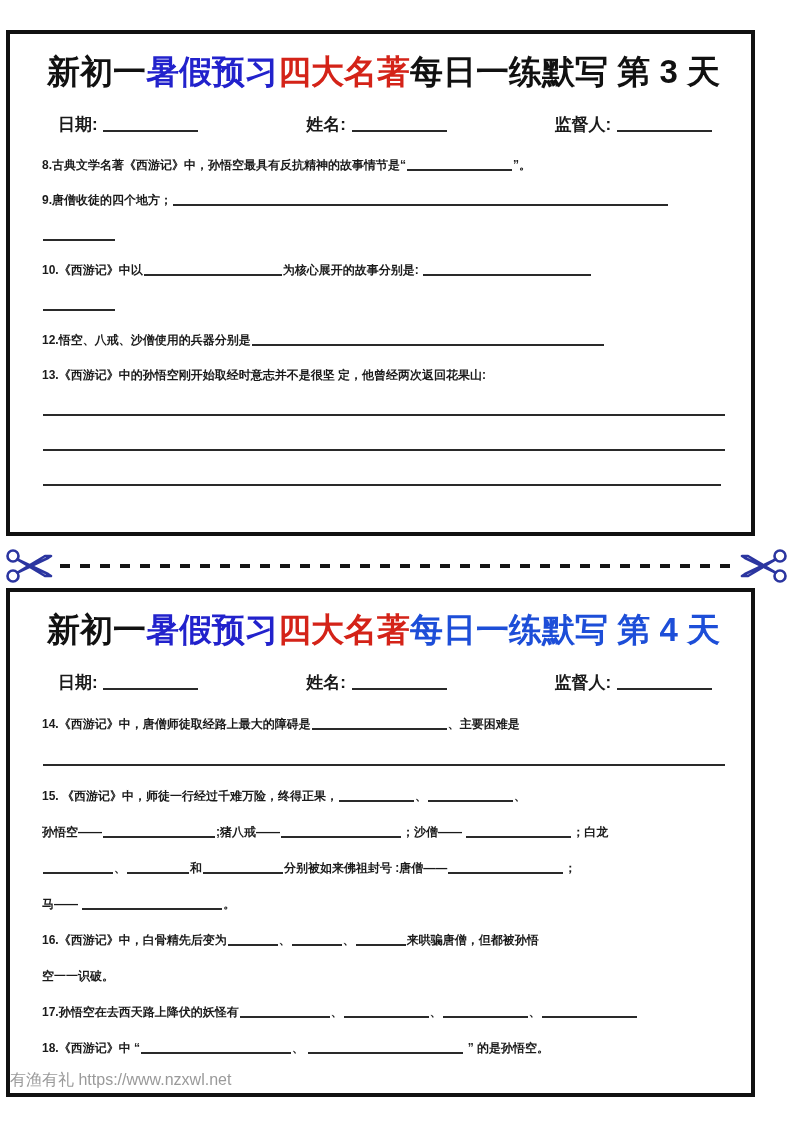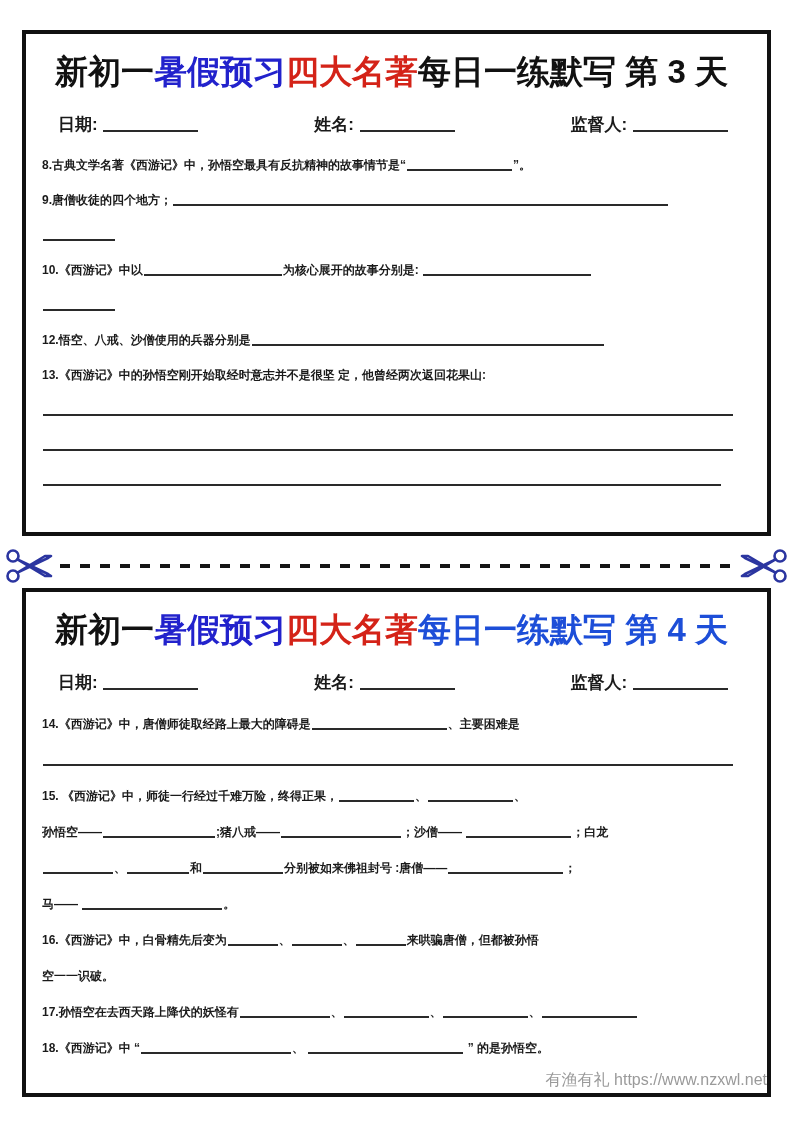--- a/index.html
+++ b/index.html
@@ -6,24 +6,24 @@
   body{
     width:793px;height:1122px;
     background:#fdfdfd;
     font-family:"Liberation Sans","DejaVu Sans",sans-serif;
     color:#1a1a1a;
     overflow:hidden;
   }
   .page{position:relative;width:793px;height:1122px;background:#ffffff;}
 
   .card{
-    position:absolute;left:22px;width:749px;
+    position:absolute;left:6px;width:749px;
     border:4px solid #111;background:#fff;
     box-sizing:border-box;
-    padding:6px 26px 0 16px;
+    padding:6px 26px 0 32px;
   }
   .card[data-section="0"]{top:30px;height:506px;}
   .card[data-section="1"]{top:588px;height:509px;}
 
   .title{
     margin:10px 0 0 0;
     text-align:center;
     font-size:33px;
     font-weight:bold;
     white-space:nowrap;
@@ -61,21 +61,21 @@
   }
   .divider .dash{
     flex:1;height:4px;margin:0 4px;
     background:repeating-linear-gradient(90deg,#151515 0 10px,transparent 10px 20px);
   }
   .scissors{display:inline-block;width:52px;height:40px;}
   .scissors.right svg{transform:scaleX(-1);}
 
   .watermark{
     position:absolute;left:0;bottom:2px;width:100%;
-    text-align:right;
+    text-align:left;
     font-size:16px;
     font-weight:normal;
     color:#9a9a9a;
   }
 </style>
 </head>
 <body>
 
 <div class="page">
 

